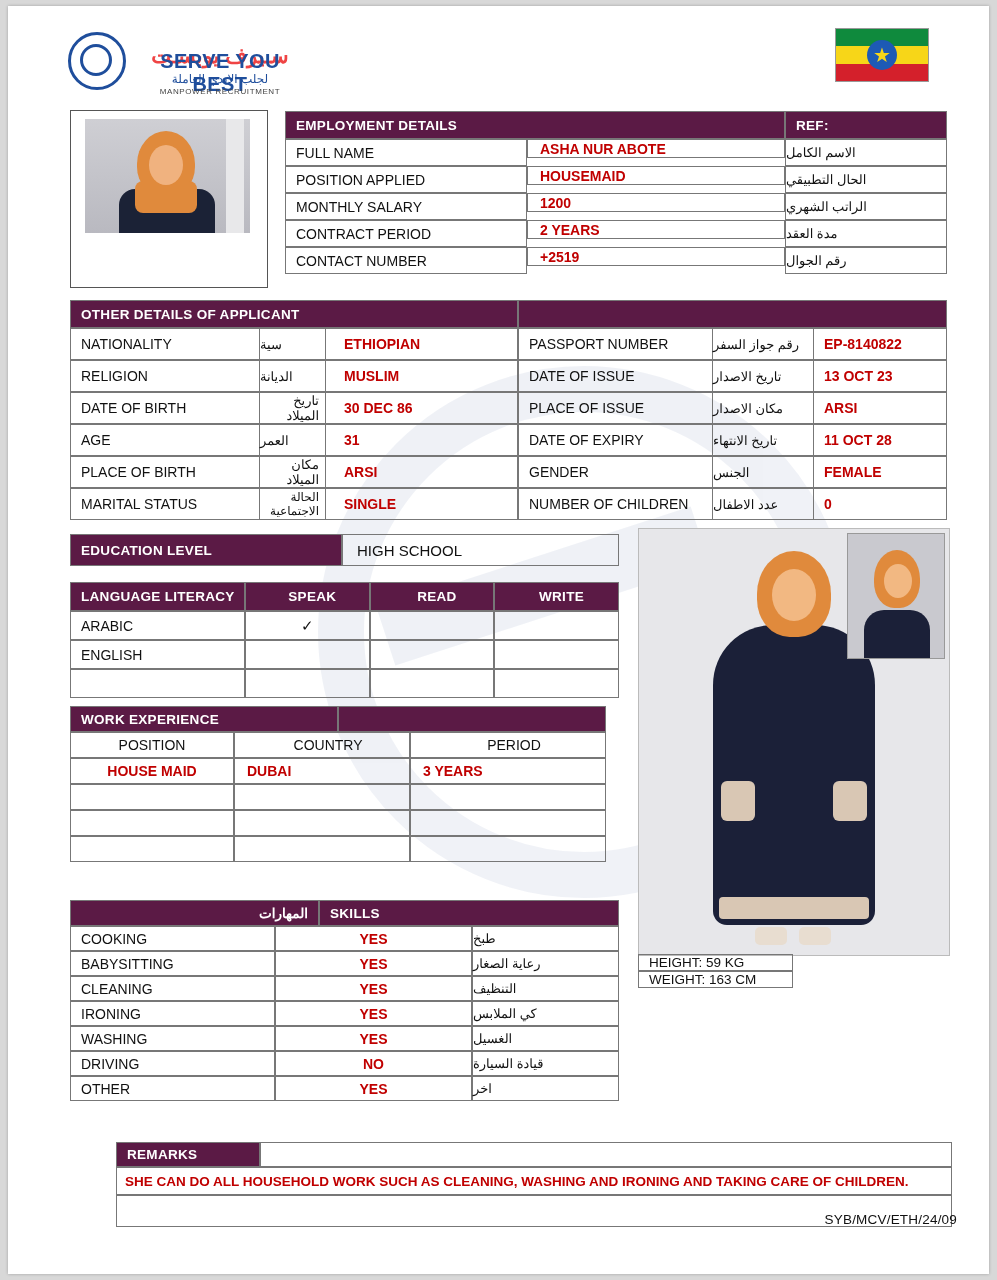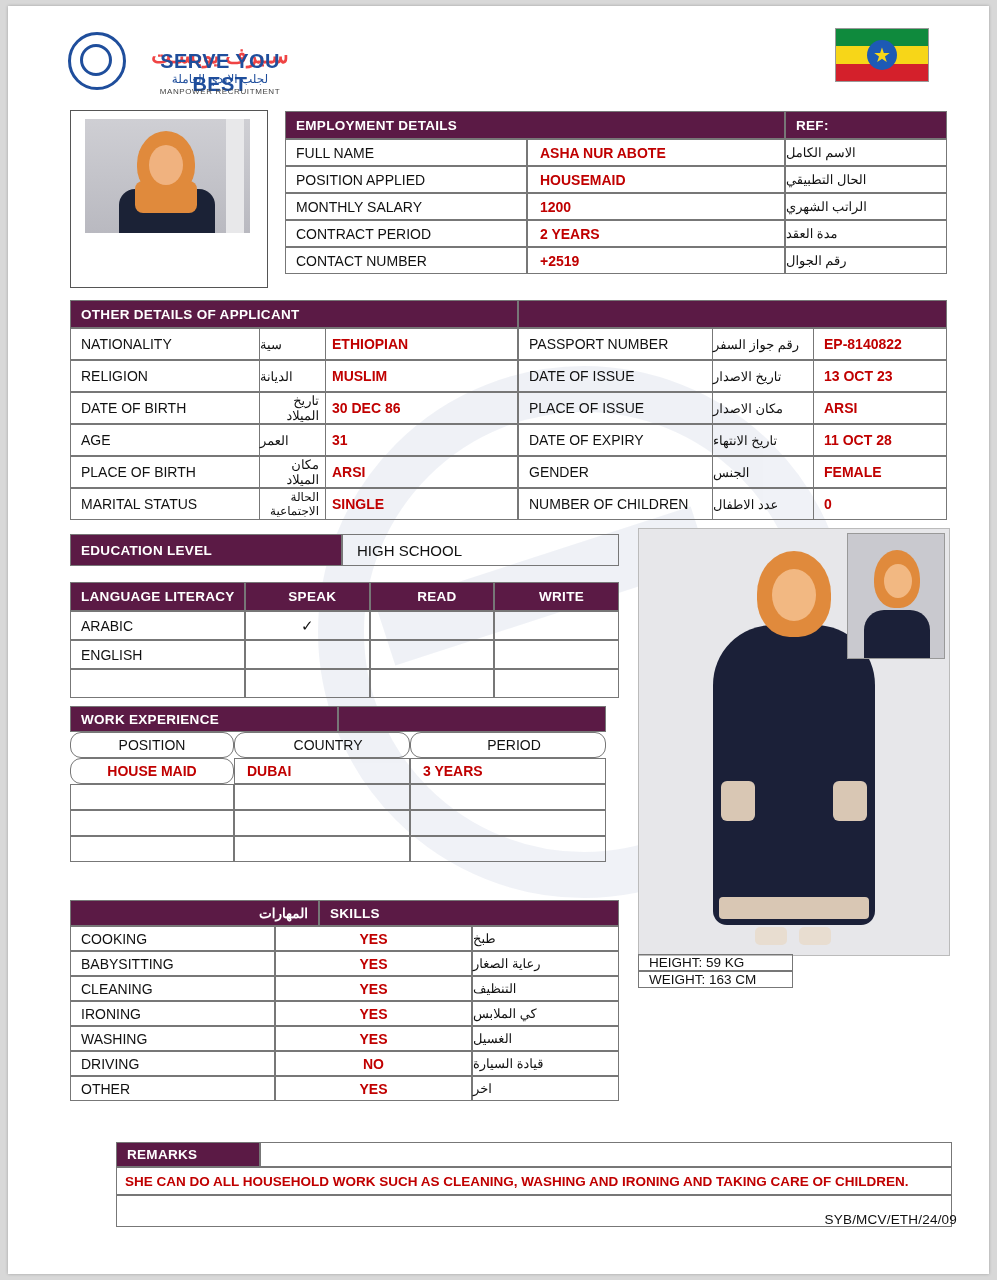--- a/index.html
+++ b/index.html
@@ -107,29 +107,29 @@
   .ph-scarf{
     position:absolute;left:50px;top:62px;width:62px;height:32px;border-radius:8px;
     background:#e08a3c;
   }
   .ph-strip{position:absolute;right:6px;top:0;width:18px;height:114px;background:#e8e8ea;}
 
   
   .emp{position:absolute;left:277px;top:105px;width:662px;}
   .emp-row{display:flex;}
   .emp .c1{width:242px;height:27px;display:flex;align-items:center;padding-left:10px;}
-  .emp .c2{width:258px;height:27px;display:flex;align-items:center;padding-left:12px;}
+  .emp .c2{width:258px;height:19px;display:flex;align-items:center;padding-left:12px;}
   .emp .c3{width:162px;height:27px;display:flex;align-items:center;justify-content:flex-end;padding-right:10px;}
 
   
   .other{position:absolute;left:62px;top:294px;width:877px;}
   .o-row{display:flex;}
   .o-c1{width:190px;height:32px;display:flex;align-items:center;padding-left:10px;}
   .o-c2{width:65px;height:32px;display:flex;align-items:center;justify-content:flex-end;padding-right:6px;}
-  .o-c3{width:193px;height:32px;display:flex;align-items:center;padding-left:6px;}
+  .o-c3{width:193px;height:32px;display:flex;align-items:center;padding-left:18px;}
   .o-c4{width:195px;height:32px;display:flex;align-items:center;padding-left:10px;}
   .o-c5{width:100px;height:32px;display:flex;align-items:center;justify-content:flex-end;padding-right:6px;}
   .o-c6{width:134px;height:32px;display:flex;align-items:center;padding-left:10px;}
 
   
   .edu{position:absolute;left:62px;top:528px;width:549px;height:32px;display:flex;}
   .edu .e1{width:272px;height:32px;}
   .edu .e2{width:277px;height:32px;display:flex;align-items:center;padding-left:14px;font-size:15px;color:#111;}
 
   
@@ -139,21 +139,21 @@
   .lg-c{width:124.6px;height:29px;display:flex;align-items:center;justify-content:center;}
   .lg-head{height:29px;}
   .tick{font-size:15px;color:#111;}
 
   
   .work{position:absolute;left:62px;top:700px;width:536px;}
   .wk-row{display:flex;}
   .wk-c1{width:164px;height:26px;display:flex;align-items:center;justify-content:center;}
   .wk-c2{width:176px;height:26px;display:flex;align-items:center;padding-left:12px;}
   .wk-c3{width:196px;height:26px;display:flex;align-items:center;padding-left:12px;}
-  .wk-c1.center,.wk-c2.center,.wk-c3.center{justify-content:center;border-radius:11px;}
+  .wk-c1.center,.wk-c2.center,.wk-c3.center{justify-content:center;}
 
   
   .skills{position:absolute;left:62px;top:894px;width:549px;}
   .sk-row{display:flex;}
   .sk-c1{width:205px;height:25px;display:flex;align-items:center;padding-left:10px;}
   .sk-c2{width:197px;height:25px;display:flex;align-items:center;justify-content:center;}
   .sk-c3{width:147px;height:25px;display:flex;align-items:center;justify-content:flex-end;padding-right:10px;}
 
   
   .bigphoto{

